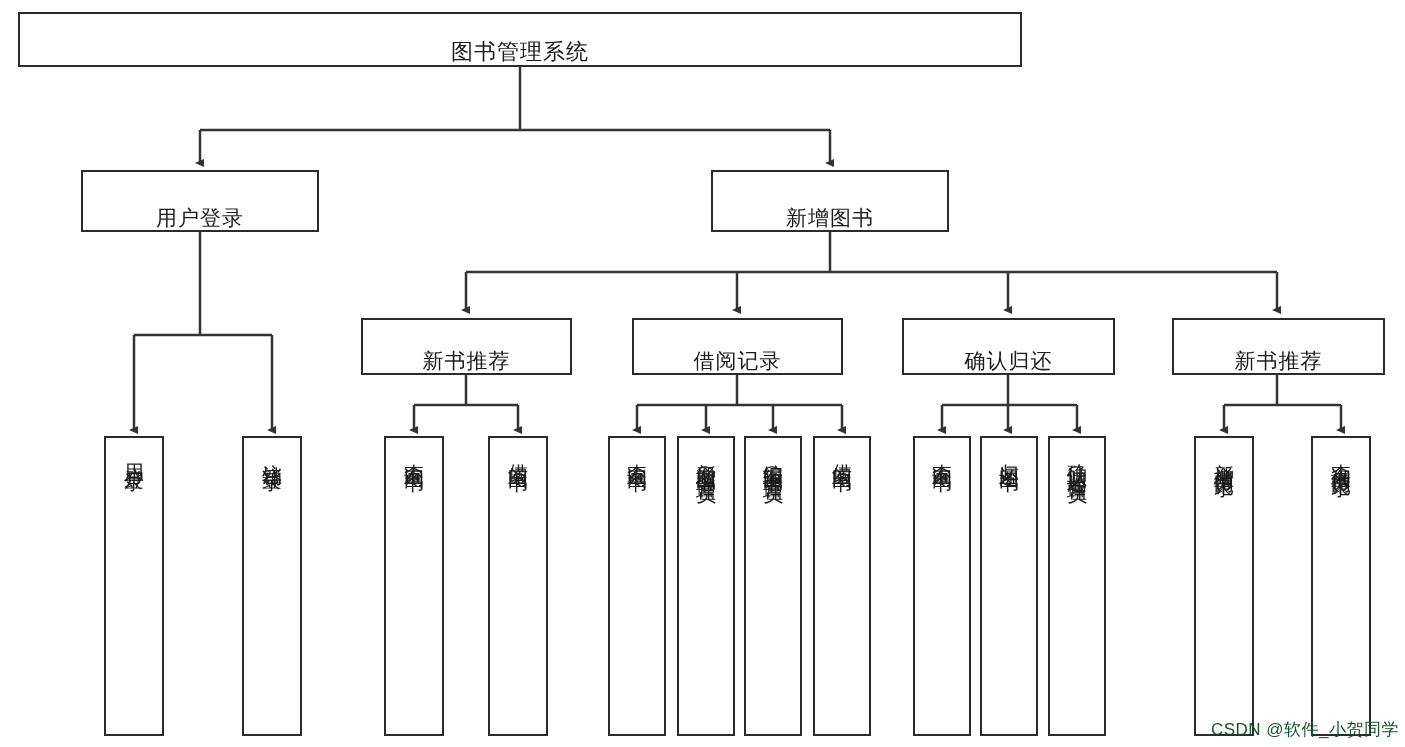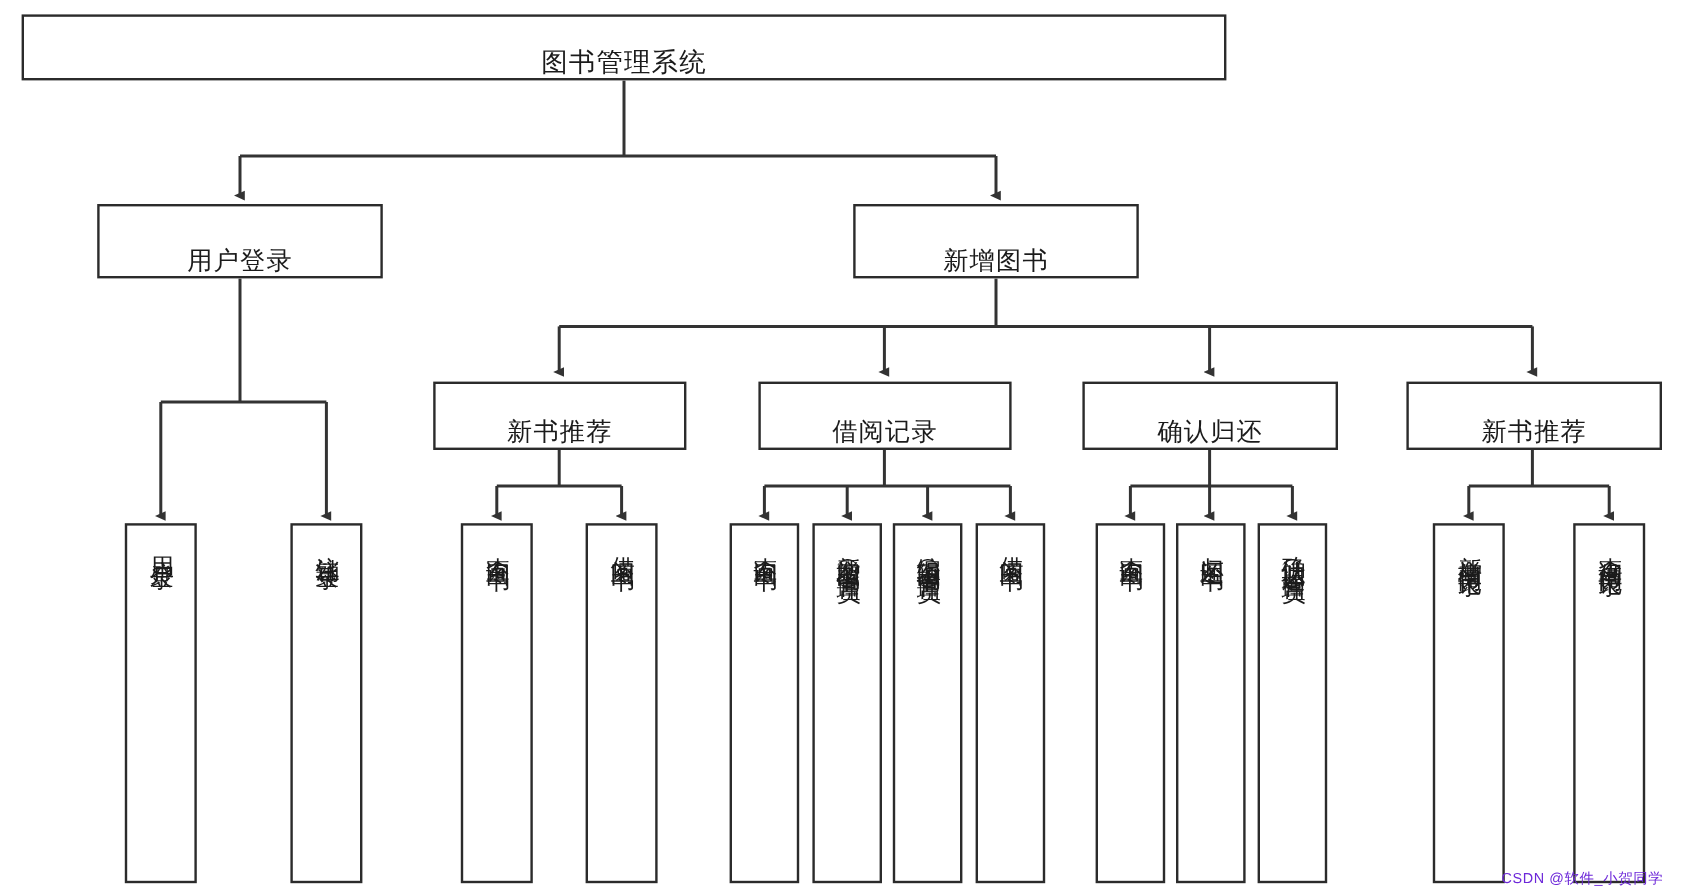--- a/index.html
+++ b/index.html
@@ -52,24 +52,24 @@
     line-height: 1.15;
     letter-spacing: 3px;
     white-space: nowrap;
     color: #1b1b1b;
   }
   .node.root {
     font-size: 22px;
   }
   .watermark {
     position: absolute;
-    right: 19px;
+    right: 6px;
     bottom: 6px;
-    font-size: 12px;
-    color: #6d28d9;
+    font-size: 17px;
+    color: #14532d;
     letter-spacing: 0.5px;
     white-space: nowrap;
   }
 </style>
 </head>
 <body>
 
 <div id="diagram-root">
 
   <svg class="connectors" viewBox="0 0 1405 747">

